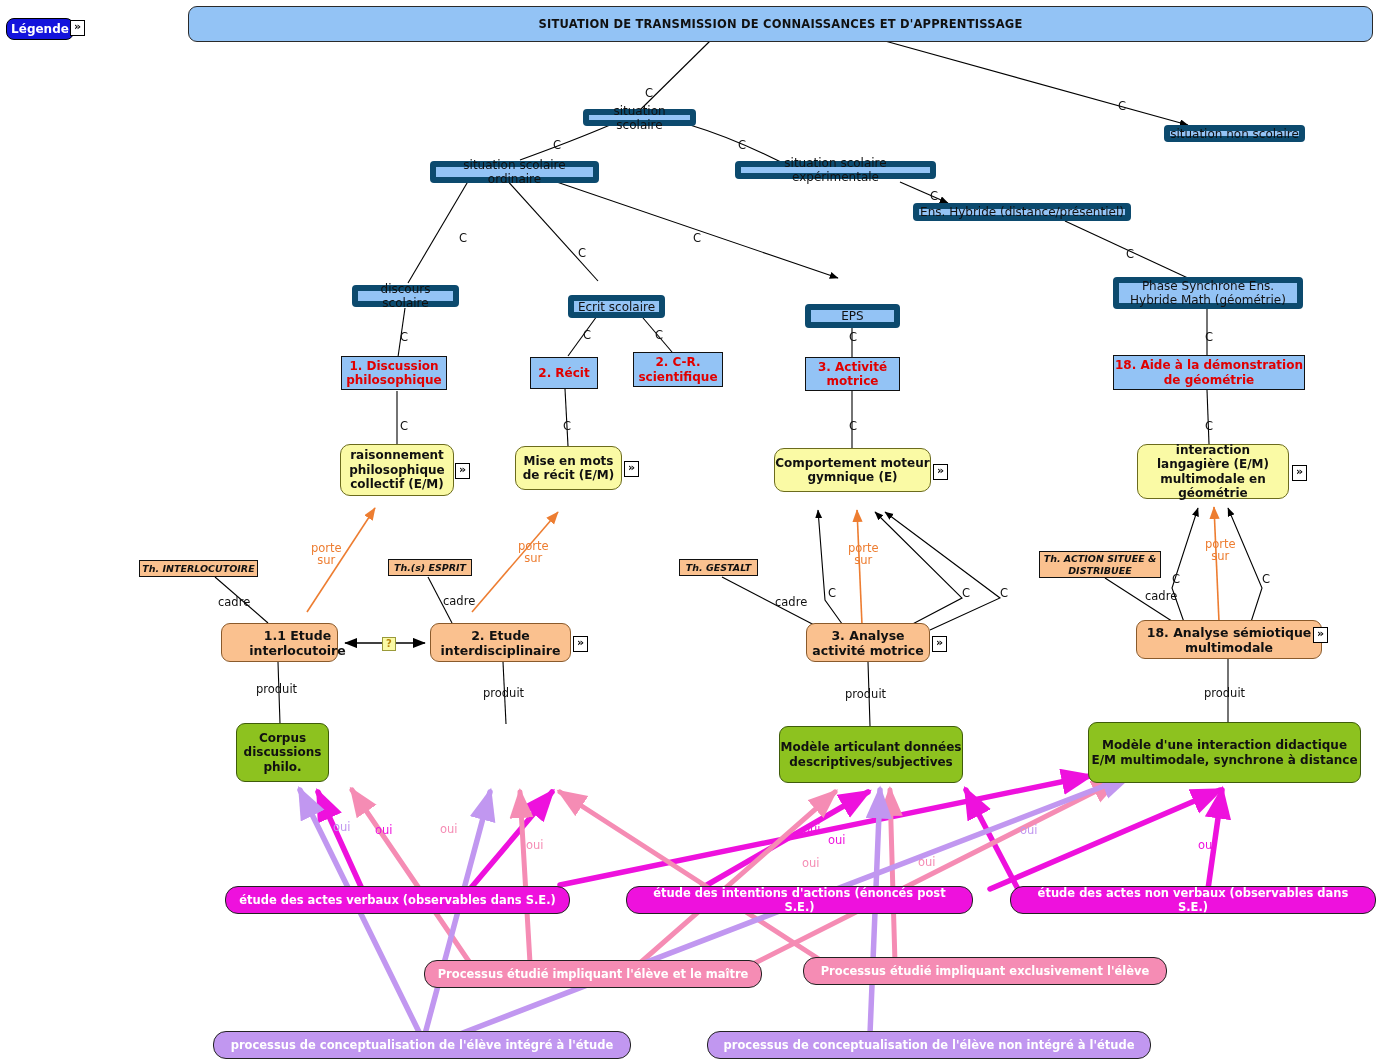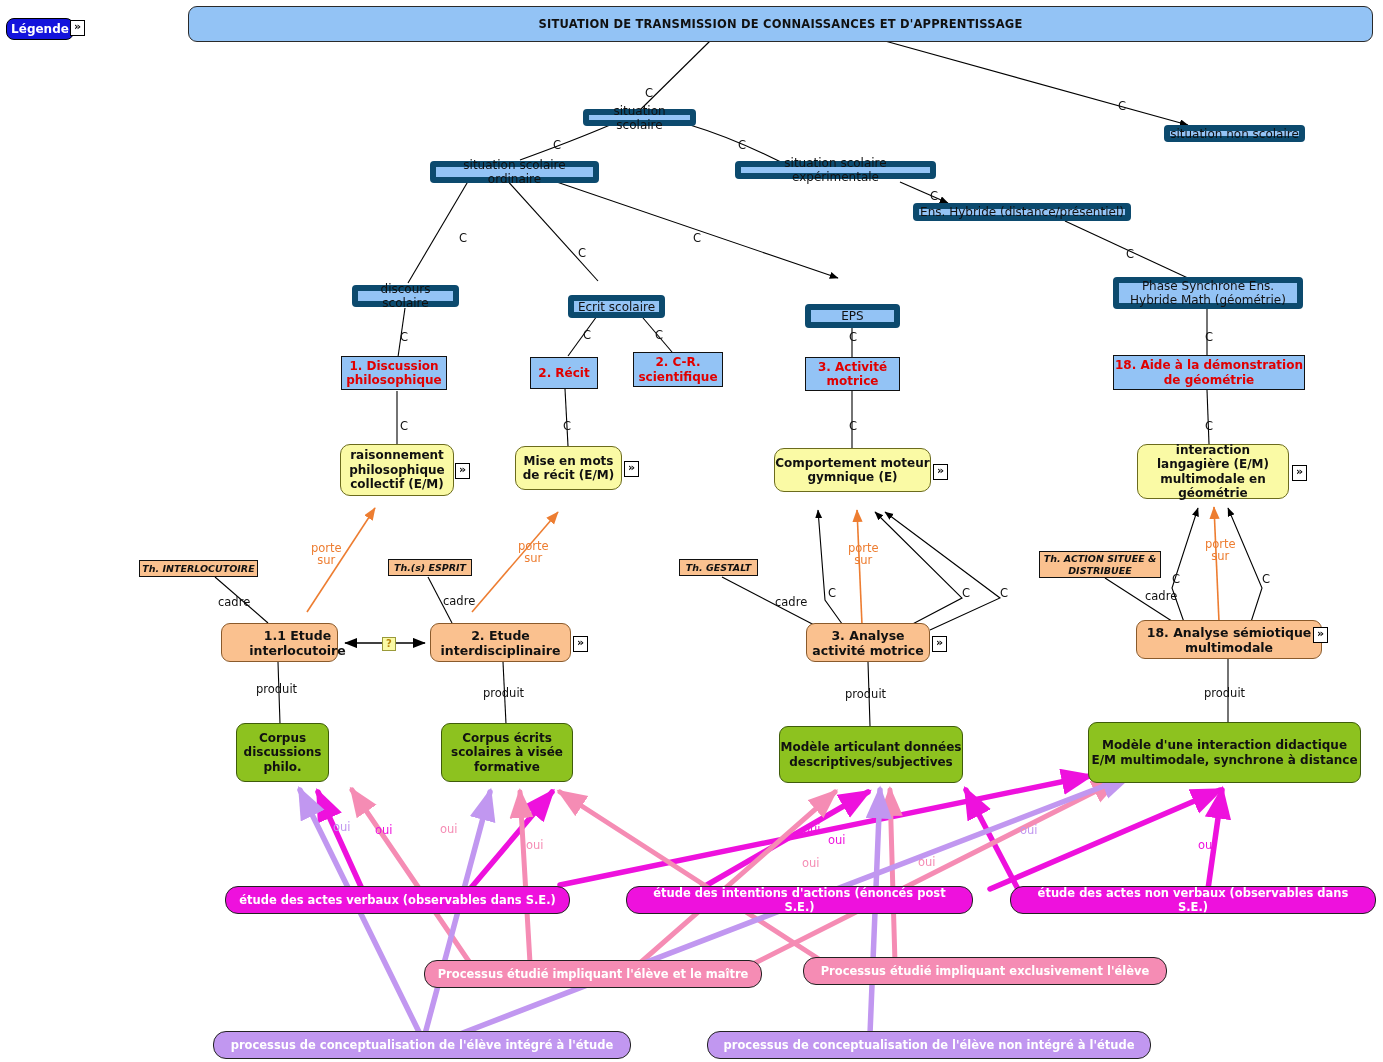--- a/index.html
+++ b/index.html
@@ -321,23 +321,20 @@
 
 <div class="node orange" style="left:1136px;top:620px;width:186px;height:39px;">
   <span>18. Analyse sémiotique multimodale</span>
     </div>
 <div class="chev" style="left:1313px;top:627px;">»</div>
 
 <div class="node green" style="left:236px;top:723px;width:93px;height:59px;">
   <span>Corpus discussions philo.</span>
     </div>
 
-<div class="node green" style="left:441px;top:723px;width:132px;height:59px;">
-  <span>Corpus écrits scolaires à visée formative</span>
-    </div>
 
 <div class="node green" style="left:779px;top:726px;width:184px;height:57px;">
   <span>Modèle articulant données descriptives/subjectives</span>
     </div>
 
 <div class="node green" style="left:1088px;top:722px;width:273px;height:61px;">
   <span>Modèle d'une interaction didactique E/M multimodale, synchrone à distance</span>
     </div>
 
 <div class="node pill magenta" style="left:225px;top:886px;width:345px;height:28px;">

